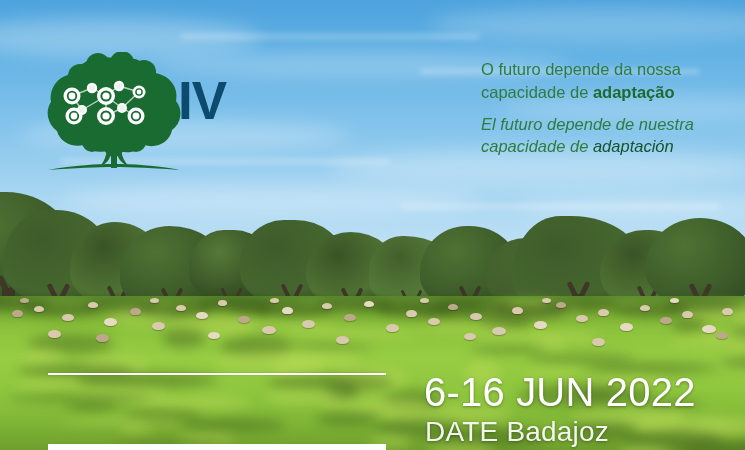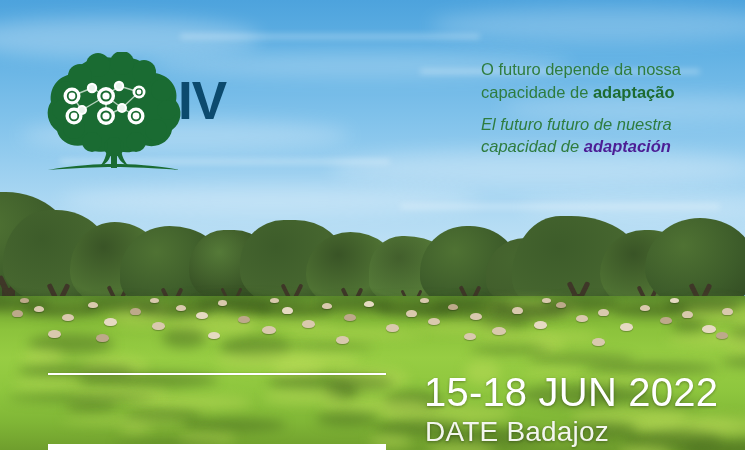--- a/index.html
+++ b/index.html
@@ -77,21 +77,21 @@
   .t-line2{
     font-size:28.5px;font-weight:bold;letter-spacing:-.2px;line-height:1.08;
     color:#15682f;white-space:nowrap;margin-top:1px;
   }
 
   
   .tagline{position:absolute;left:481px;top:58px;width:250px;color:#2c7a3d;}
   .tg-pt{font-size:16.5px;line-height:1.38;font-weight:normal;color:#2e7c3f;}
   .tg-pt b{font-weight:bold;color:#1d6b31;}
   .tg-es{font-size:16.5px;line-height:1.38;font-style:italic;color:#2e7c3f;margin-top:9px;}
-  .tg-es b{font-weight:bold;color:#4c1d95;}
+  .tg-es b{font-weight:normal;color:#14532d;}
 
   
   .rule{position:absolute;background:#ffffff;height:2px;box-shadow:0 0 2px rgba(0,0,0,.18);}
   .rule-top{left:48px;top:373px;width:338px;}
   .save{
     position:absolute;left:48px;top:384px;width:360px;
     color:#ffffff;font-size:43px;font-weight:normal;letter-spacing:.4px;
     line-height:1;white-space:nowrap;
     text-shadow:0 1px 3px rgba(0,0,0,.30);
   }
@@ -409,22 +409,22 @@
   </div>
 
   <div class="title-block">
     <div class="roman">IV</div>
     <div class="title-lines">
     </div>
   </div>
 
   <div class="tagline">
     <div class="tg-pt"><span>O futuro depende da nossa capacidade de </span><b>adaptação</b></div>
-    <div class="tg-es"><span>El futuro futuro de nuestra capacidad de </span><b>adaptación</b></div>
+    <div class="tg-es"><span>El futuro depende de nuestra capacidade de </span><b>adaptación</b></div>
   </div>
 
   <div class="rule rule-top"></div>
   <div class="white-strip"></div>
 
-  <div class="date">15-18 JUN 2022</div>
+  <div class="date">6-16 JUN 2022</div>
   <div class="venue">DATE Badajoz</div>
 
 </div>
 
 </body></html>

